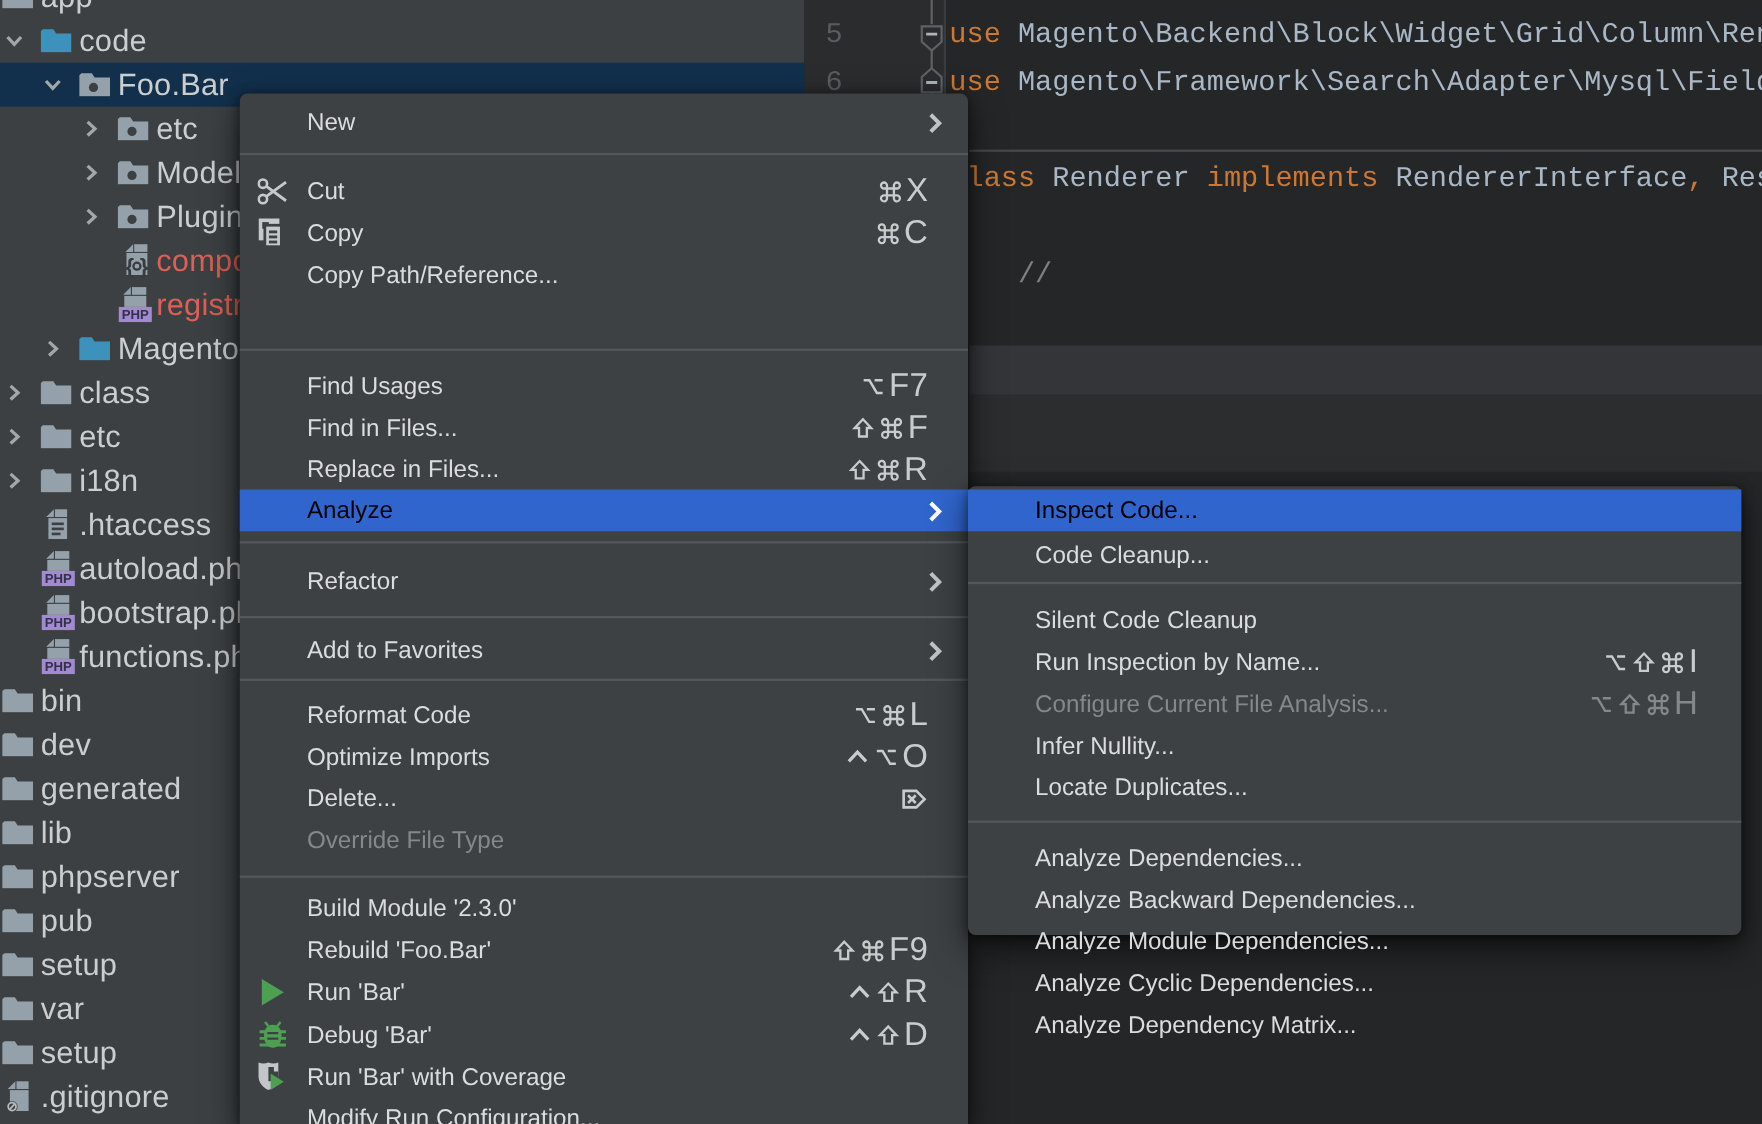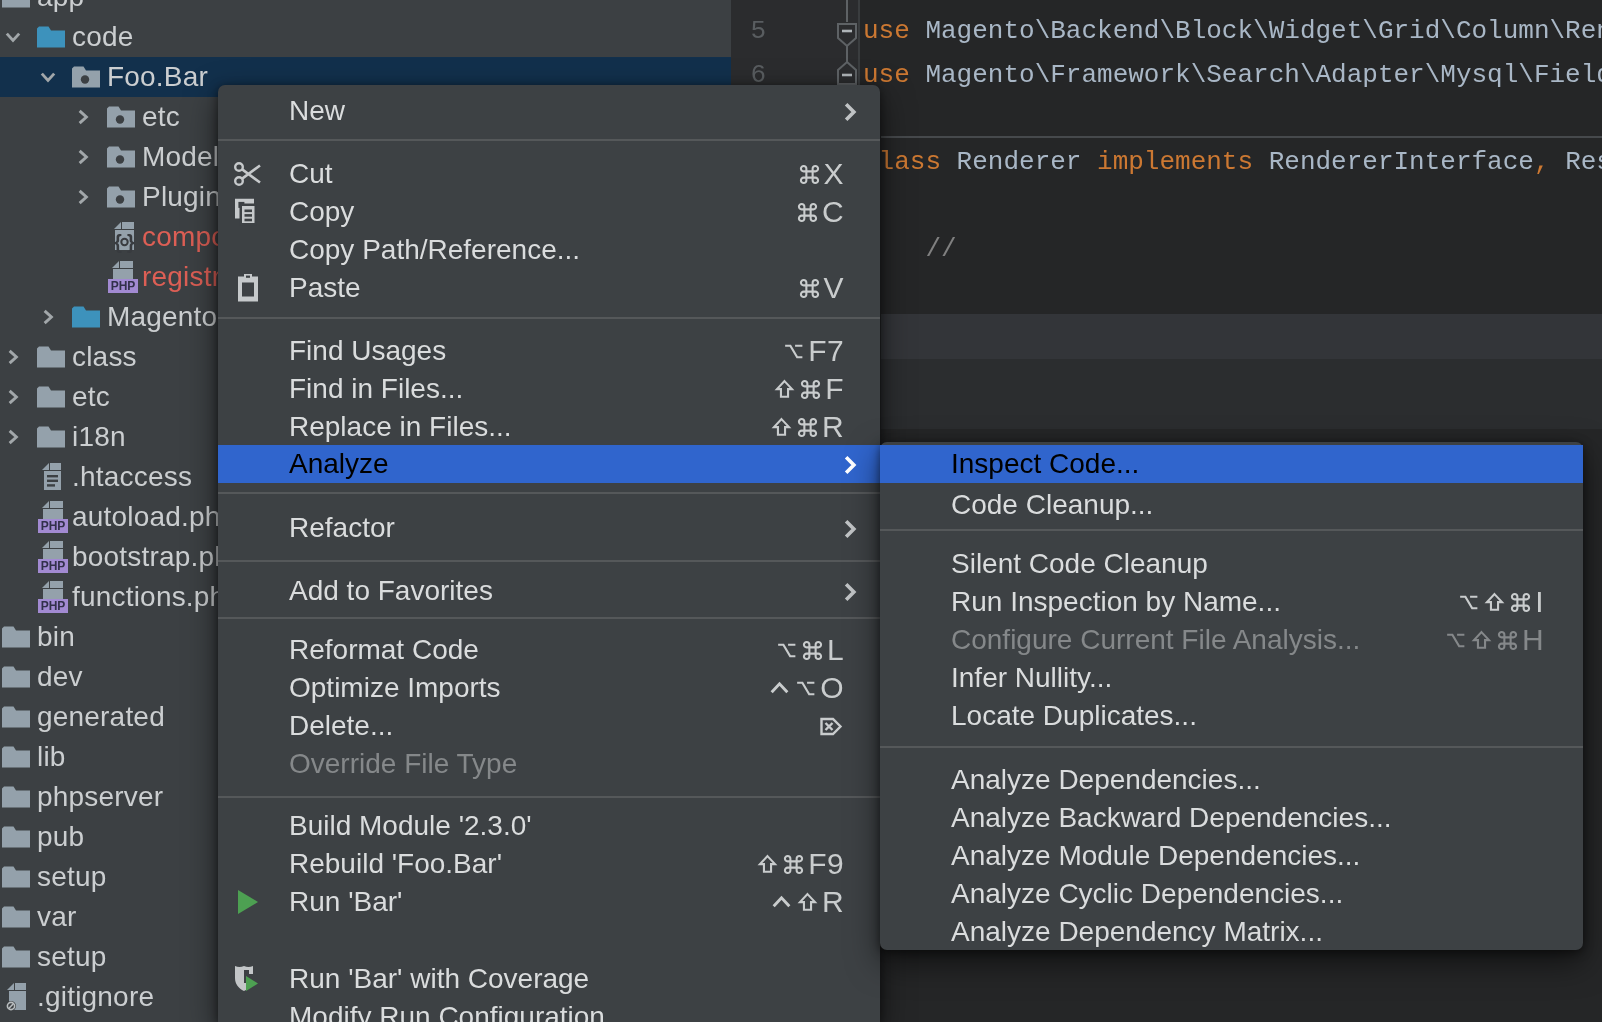--- a/index.html
+++ b/index.html
@@ -22,23 +22,23 @@
   .codeline { position:absolute; left:132px; font:26px "Liberation Mono", monospace;
     color:#a9b7c6; white-space:pre; }
   .kw { color:#cc7832; }
   .cmt { color:#808080; }
   #band1 { position:absolute; left:150px; top:314px; width:721px; height:45px; background:#333539; }
   #band2 { position:absolute; left:150px; top:359px; width:721px; height:70px; background:#2b2d2f; }
   #thinline { position:absolute; left:150px; top:136px; width:721px; height:2px; background:#46494c; }
   .menu { position:absolute; background:#3d4144;
     box-shadow:0 12px 32px rgba(0,0,0,.55), 0 2px 10px rgba(0,0,0,.5); }
   #menu1 { left:218px; top:85px; width:662px; height:937px; border-radius:7px 7px 0 0; }
-  #menu2 { left:880px; top:442px; width:703px; height:508px; border-radius:7px; }
+  #menu2 { left:880px; top:442px; width:703px; height:408px; border-radius:7px; }
   .mi { position:absolute; left:0; width:100%; height:38px; line-height:38px; }
-  .mi .t { position:absolute; left:71px; top:0; font-size:28px; letter-spacing:0px;
+  .mi .t { position:absolute; left:61px; top:0; font-size:22px; letter-spacing:0px;
     color:#dadcdd; white-space:pre; }
   .mi .sc { position:absolute; right:36px; top:0; height:38px; display:flex;
     align-items:center; gap:3px; font-size:30px; letter-spacing:0.4px; color:#c9cccd; }
   .mi.dis .t, .mi.dis .sc { color:#85888a; }
   .mi.blue { background:#3065cd; }
   .mi.blue .t { color:#000000; }
   .msep { position:absolute; left:0; width:100%; height:2px; background:#55585a; }
   .micon { position:absolute; left:14px; top:50%; transform:translateY(-50%);
     width:32px; display:flex; justify-content:center; }
   .micon svg { display:block; }
@@ -345,37 +345,20 @@
       <span class="sc">
         <svg class="sgl" viewBox="0 0 22 22">
           <path d="M8 14 V5.5 A2.6 2.6 0 1 0 5.4 8 H16.6 A2.6 2.6 0 1 0 14 5.5 V16.5 A2.6 2.6 0 1 0 16.6 14 H5.4 A2.6 2.6 0 1 0 8 16.5 Z" fill="none" stroke="currentColor" stroke-width="2"></path>
         </svg>
         <span>C</span>
       </span>
     </div>
 <div class="mi" style="top:146px">
       <span class="t">Copy Path/Reference...</span>
     </div>
-<div class="mi" style="top:184px">
-      <span class="micon">
-        <svg width="22" height="28" viewBox="0 0 22 28">
-          <rect x="1" y="2.5" width="20" height="25" fill="#c6c9cb"></rect>
-          <rect x="7" y="0" width="8" height="5.5" fill="#c6c9cb"></rect>
-          <rect x="9" y="1.6" width="4" height="2.2" fill="#3d4144"></rect>
-          <rect x="5" y="8.5" width="12" height="14" fill="#3d4144"></rect>
-        </svg>
-      </span>
-      <span class="t">Paste</span>
-      <span class="sc">
-        <svg class="sgl" viewBox="0 0 22 22">
-          <path d="M8 14 V5.5 A2.6 2.6 0 1 0 5.4 8 H16.6 A2.6 2.6 0 1 0 14 5.5 V16.5 A2.6 2.6 0 1 0 16.6 14 H5.4 A2.6 2.6 0 1 0 8 16.5 Z" fill="none" stroke="currentColor" stroke-width="2"></path>
-        </svg>
-        <span>V</span>
-      </span>
-    </div>
 <div class="msep" style="top:232px"></div>
 <div class="mi" style="top:247px">
       <span class="t">Find Usages</span>
       <span class="sc">
         <svg class="sgl" viewBox="0 0 22 22">
           <path d="M3 5.5 H8 L14.5 16.5 H19.5 M12.5 5.5 H19.5" fill="none" stroke="currentColor" stroke-width="2.1"></path>
         </svg>
         <span>F7</span>
       </span>
     </div>
@@ -484,20 +467,42 @@
       </span>
       <span class="t">Run 'Bar'</span>
       <span class="sc">
         <svg class="sgl" viewBox="0 0 22 22">
           <path d="M3.5 14.5 L11 6.5 L18.5 14.5" fill="none" stroke="currentColor" stroke-width="2.8"></path>
         </svg>
         <svg class="sgl" viewBox="0 0 22 22">
           <path d="M11 3 L18.2 10.6 H14.4 V18 H7.6 V10.6 H3.8 Z" fill="none" stroke="currentColor" stroke-width="2" stroke-linejoin="miter"></path>
         </svg>
         <span>R</span>
+      </span>
+    </div>
+<div class="mi" style="top:837px">
+      <span class="micon">
+        <svg width="28" height="30" viewBox="0 0 28 30">
+          <g stroke="#4da052" stroke-width="2.2" fill="none">
+            <path d="M7 3 L10 7 M21 3 L18 7"></path>
+            <path d="M2 12 H26 M2 18 H26 M2 24 H26" stroke-width="2.6"></path>
+          </g>
+          <path d="M14 5.5 C19.5 5.5 22 10 22 15.5 C22 22 18.5 26.5 14 26.5 C9.5 26.5 6 22 6 15.5 C6 10 8.5 5.5 14 5.5 Z" fill="#4da052"></path>
+          <path d="M9 13.2 H19 M9 18.2 H19" stroke="#3d4144" stroke-width="2"></path>
+        </svg>
+      </span>
+      <span class="t">Debug 'Bar'</span>
+      <span class="sc">
+        <svg class="sgl" viewBox="0 0 22 22">
+          <path d="M3.5 14.5 L11 6.5 L18.5 14.5" fill="none" stroke="currentColor" stroke-width="2.8"></path>
+        </svg>
+        <svg class="sgl" viewBox="0 0 22 22">
+          <path d="M11 3 L18.2 10.6 H14.4 V18 H7.6 V10.6 H3.8 Z" fill="none" stroke="currentColor" stroke-width="2" stroke-linejoin="miter"></path>
+        </svg>
+        <span>D</span>
       </span>
     </div>
 <div class="mi" style="top:875px">
       <span class="micon">
         <svg width="32" height="30" viewBox="0 0 32 30">
           <path d="M11 2 C14 3.2 17 3.2 20 2 V14 C20 20 16.5 24.5 11 27 C5.5 24.5 2 20 2 14 V2 C5 3.2 8 3.2 11 2 Z" transform="translate(1,0)" fill="#c3c6c8"></path>
           <path d="M12 6 H17 V10 H21 V19 H12 Z" fill="#3d4144"></path>
           <path d="M14 12 L26 19.5 L14 27 Z" fill="#4da052"></path>
         </svg>
       </span>

